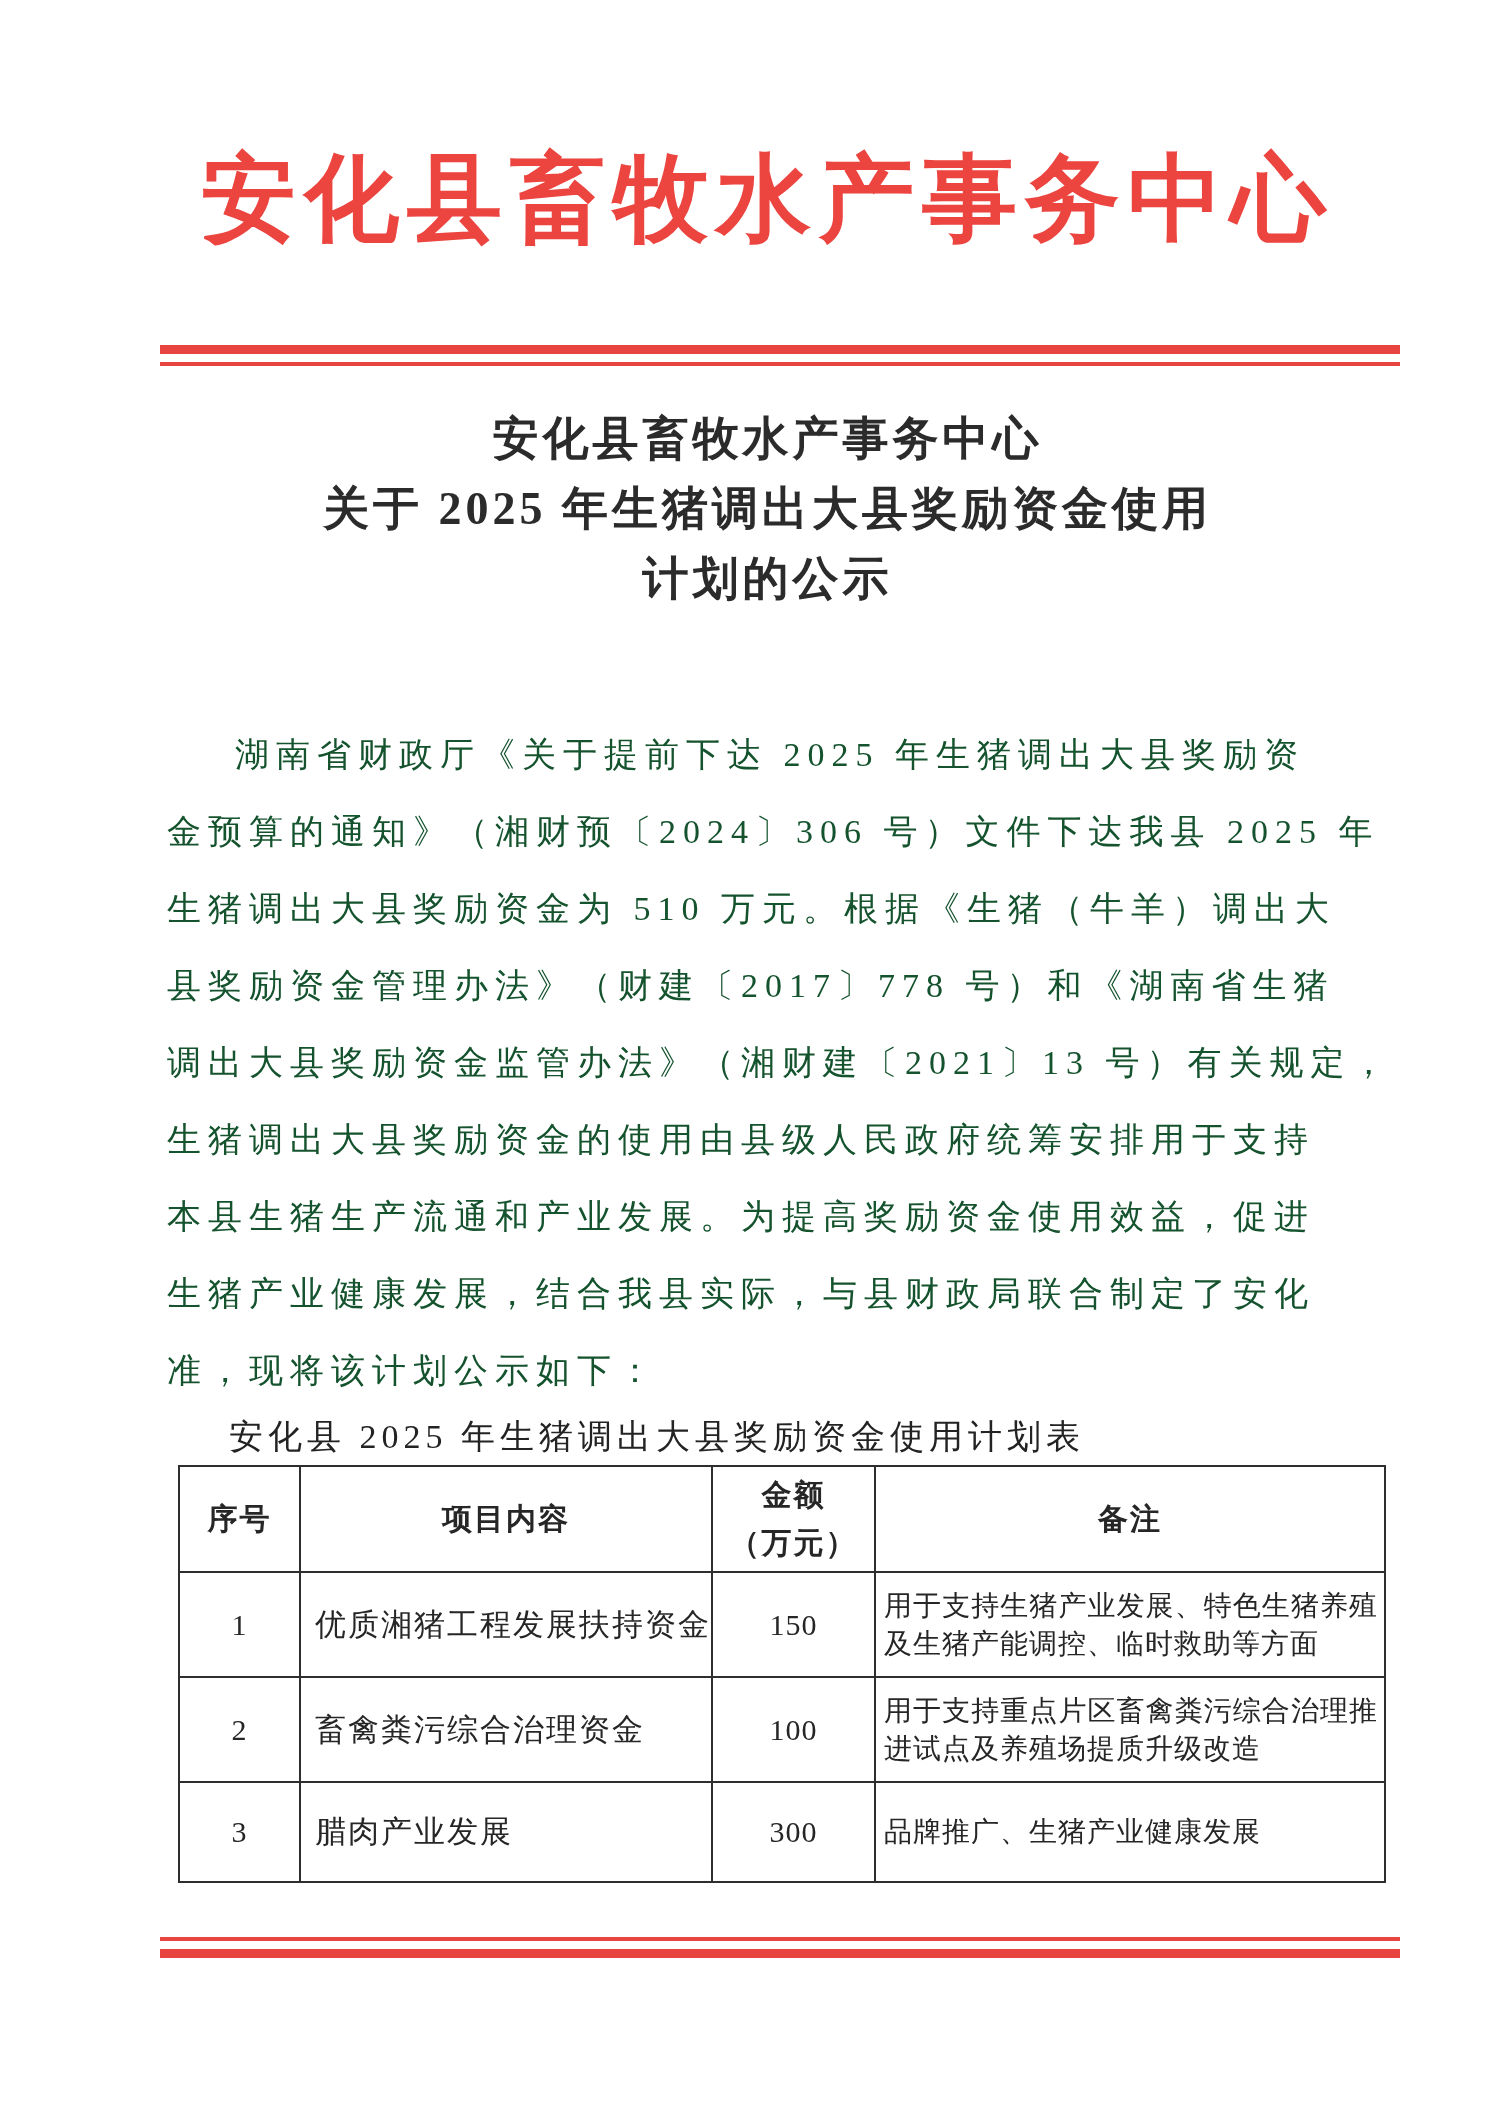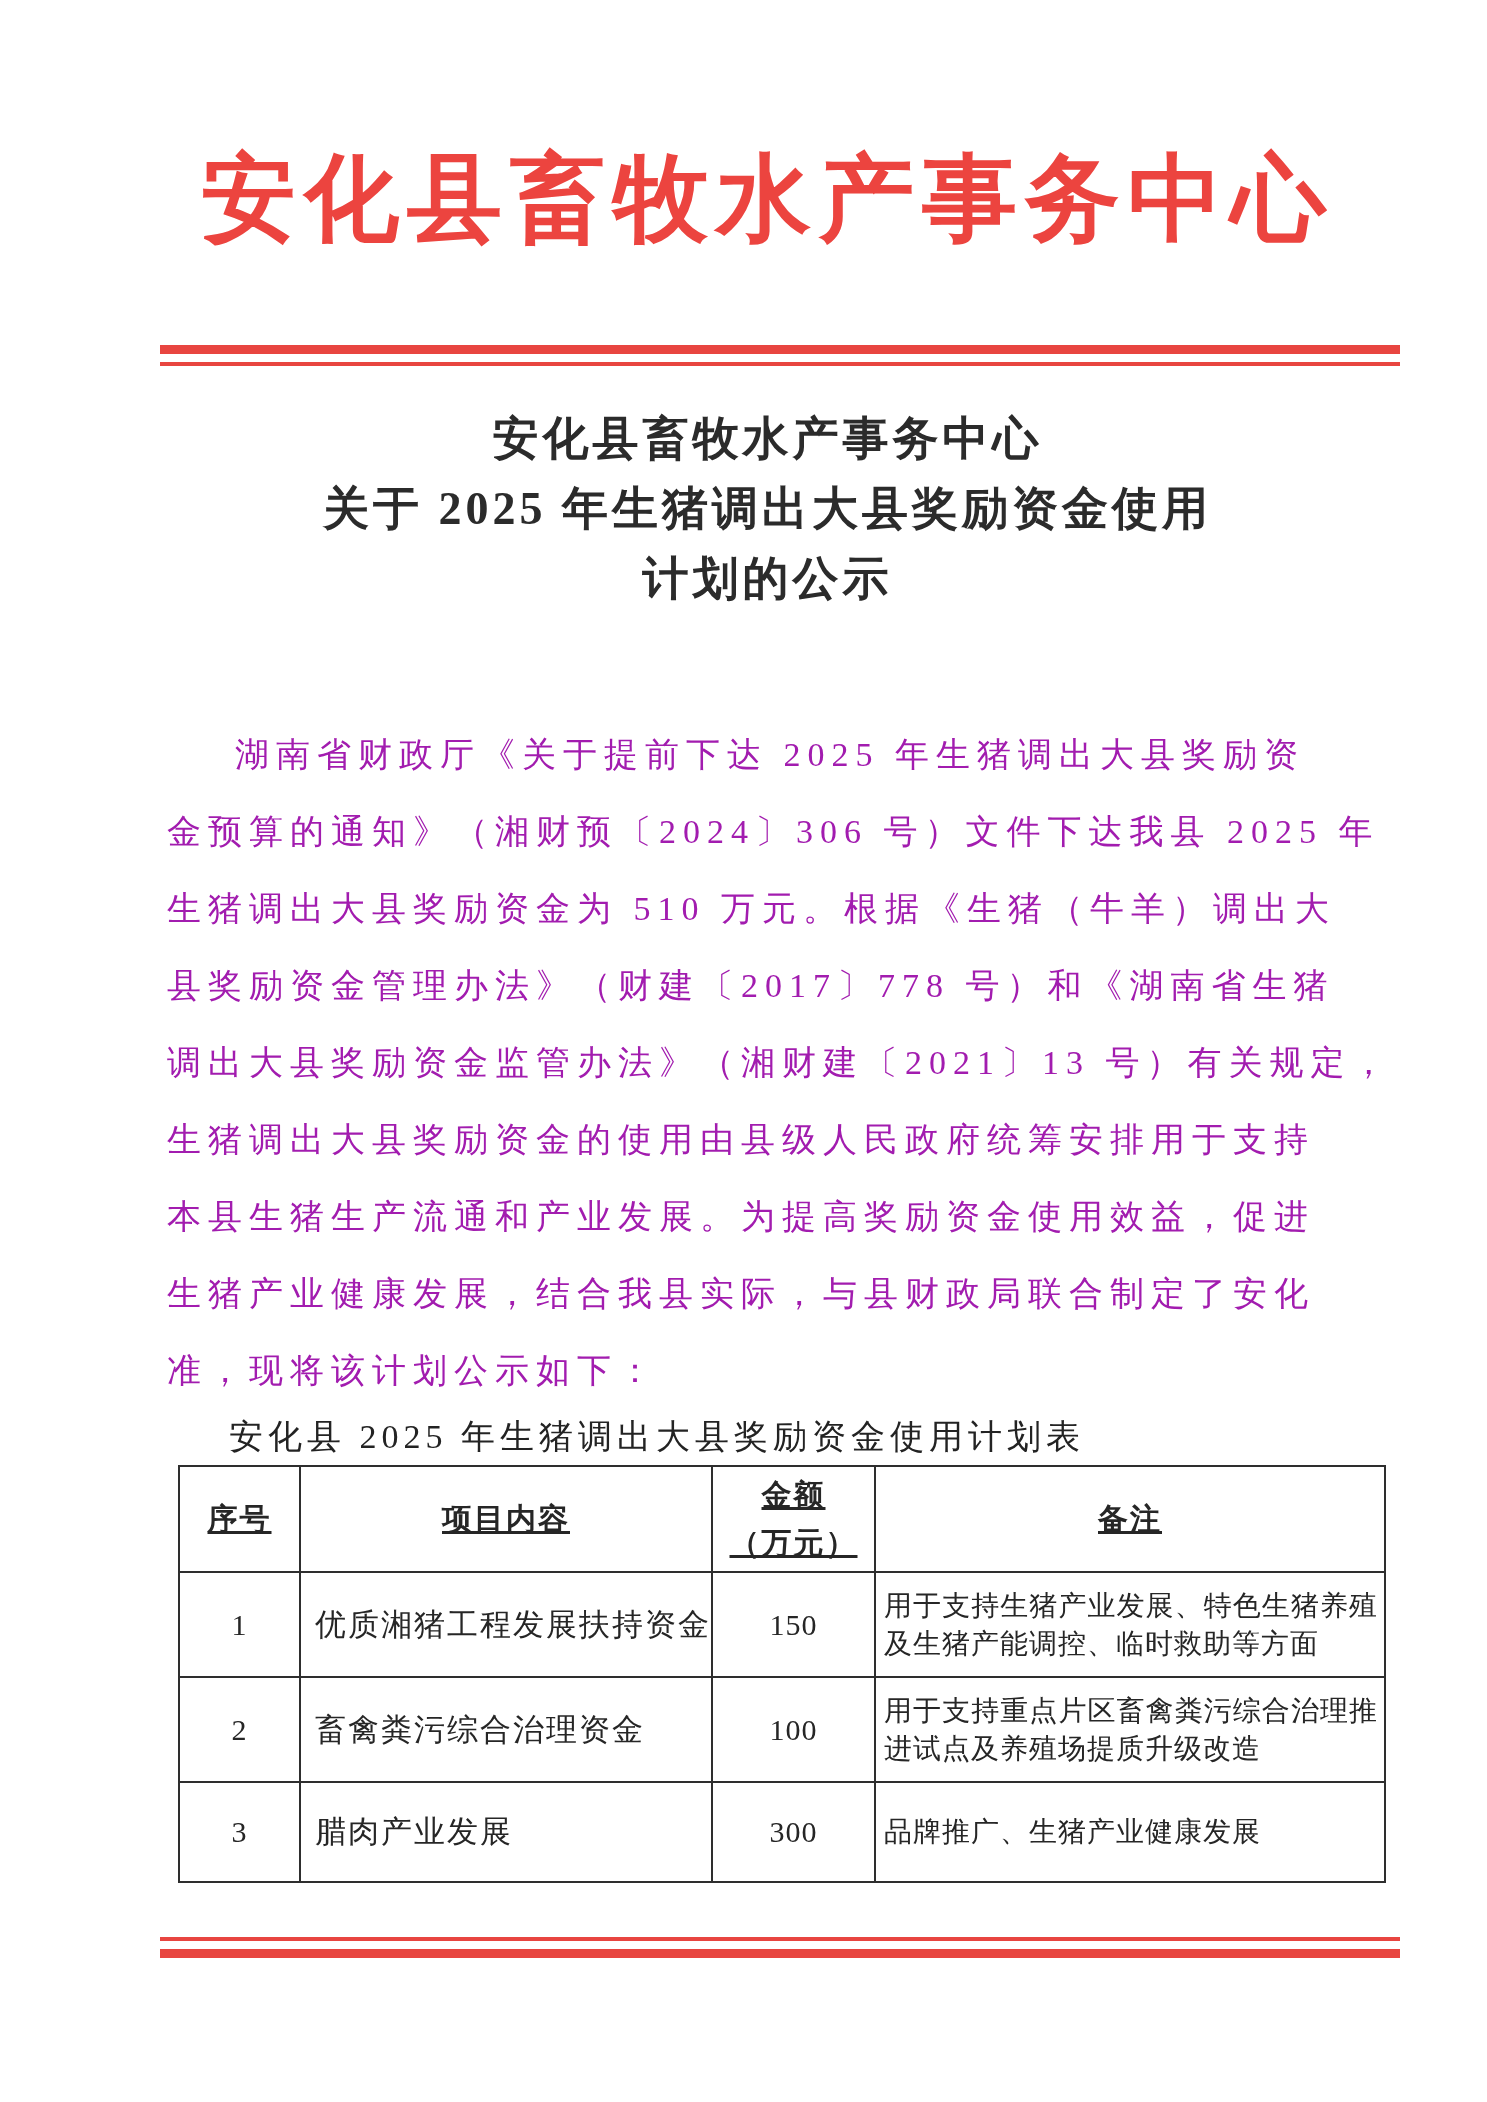--- a/index.html
+++ b/index.html
@@ -54,21 +54,21 @@
     letter-spacing: 4px;
     white-space: nowrap;
   }
 
   
   .body-text {
     position: absolute;
     top: 688px;
     left: 135px;
     width: 1235px;
-    color: #a21caf;
+    color: #14532d;
     font-size: 34px;
     line-height: 69px;
     letter-spacing: 7px;
     white-space: nowrap;
   }
   .body-text .line.indent { text-indent: 2em; }
 
   
   .table-caption {
     position: absolute;
@@ -87,21 +87,21 @@
     left: 154px;
     width: 1206px;
     border-collapse: collapse;
     table-layout: fixed;
     color: #262626;
   }
   .plan-table th, .plan-table td {
     border: 2px solid #2e2e2e;
     vertical-align: middle;
   }
-  .plan-table tr.header-row { height: 92px; text-decoration: underline; }
+  .plan-table tr.header-row { height: 92px; }
   .plan-table tr.data-row-1 { height: 105px; }
   .plan-table tr.data-row-2 { height: 105px; }
   .plan-table tr.data-row-3 { height: 100px; }
   .plan-table th {
     font-family: "Liberation Sans", "DejaVu Sans", sans-serif;
     font-weight: 700;
     font-size: 30px;
     text-align: center;
     line-height: 40px;
     letter-spacing: 2px;

